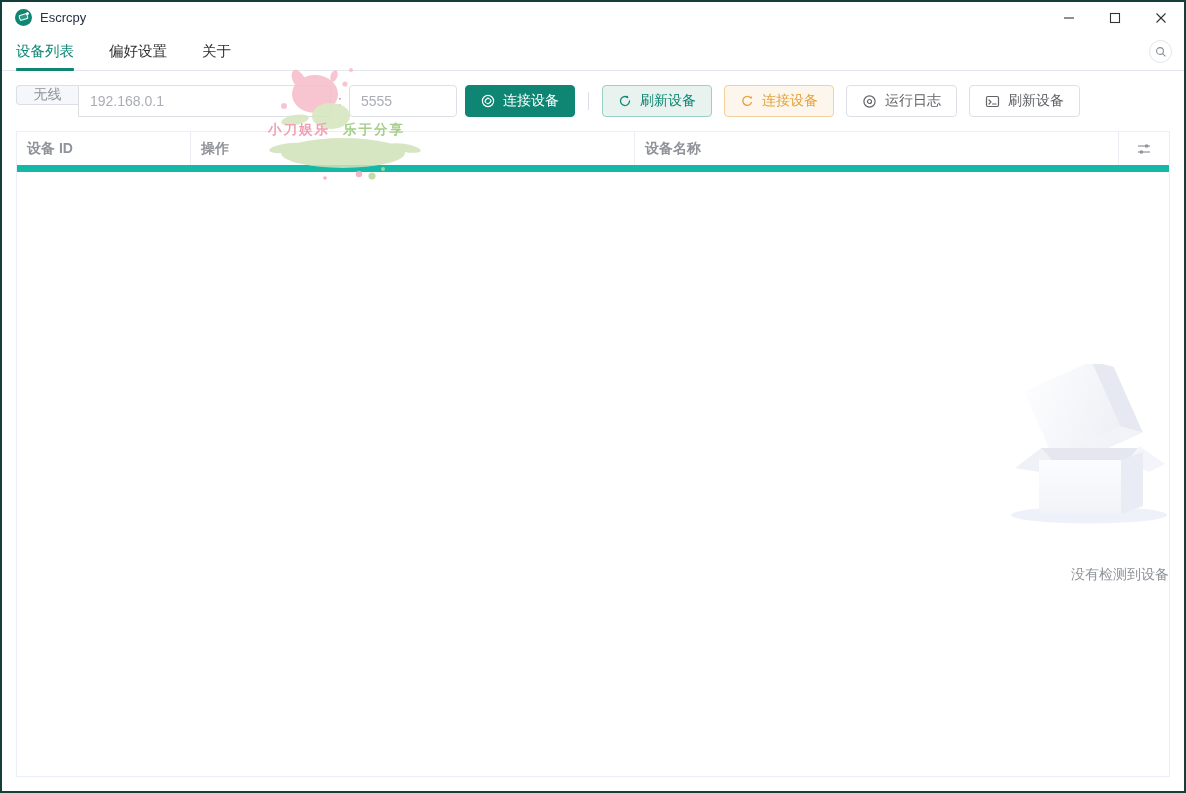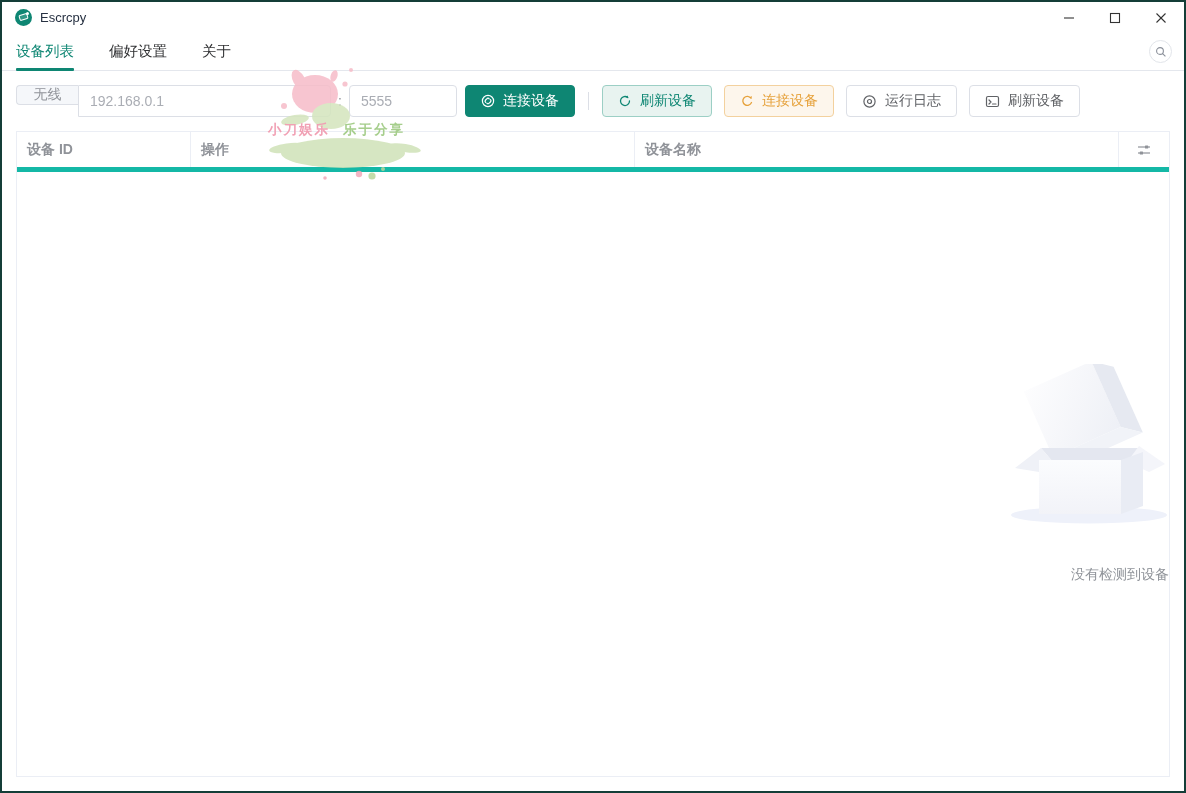--- a/index.html
+++ b/index.html
@@ -44,21 +44,21 @@
   .btn svg{ flex:0 0 auto; }
   .btn-primary{ background:#0e8673; border-color:#0e8673; color:#fff; margin-left:8px; }
   .btn-refresh{ background:#e8f3f0; border-color:#9ccfc5; color:#0e8673; }
   .btn-warning{ background:#fdf6ec; border-color:#f3d19e; color:#e6a23c; }
   .btn-plain{ background:#fff; border-color:#dcdfe6; color:#606266; }
   .v-divider{ width:1px; height:18px; background:#dcdfe6; margin:0 13px; flex:0 0 auto; }
   .toolbar .gap{ margin-left:12px; }
 
   
   .device-table{ flex:1 1 auto; margin:0 14px 14px 14px; border:1px solid #ebeef5; display:flex; flex-direction:column; min-height:0; }
-  .t-header{ height:40px; flex:0 0 auto; display:flex; border-bottom:5px solid #14b8a6; }
+  .t-header{ height:40px; flex:0 0 auto; display:flex; border-bottom:7px solid #14b8a6; }
   .t-cell{ padding:0 10px; display:flex; align-items:center; font-size:14px; font-weight:bold; color:#909399; border-right:1px solid #ebeef5; }
   .c-id{ width:174px; }
   .c-name{ width:484px; }
   .c-ops{ flex:1; }
   .c-cfg{ width:50px; border-right:none; justify-content:center; cursor:pointer; }
   .t-body{ flex:1; display:flex; flex-direction:column; align-items:flex-end; justify-content:center; }
   .empty-text{ margin-top:42px; font-size:14px; color:#8f9399; }
 
   
   .watermark{ position:absolute; left:253px; top:66px; width:175px; height:118px; pointer-events:none; z-index:40; }

